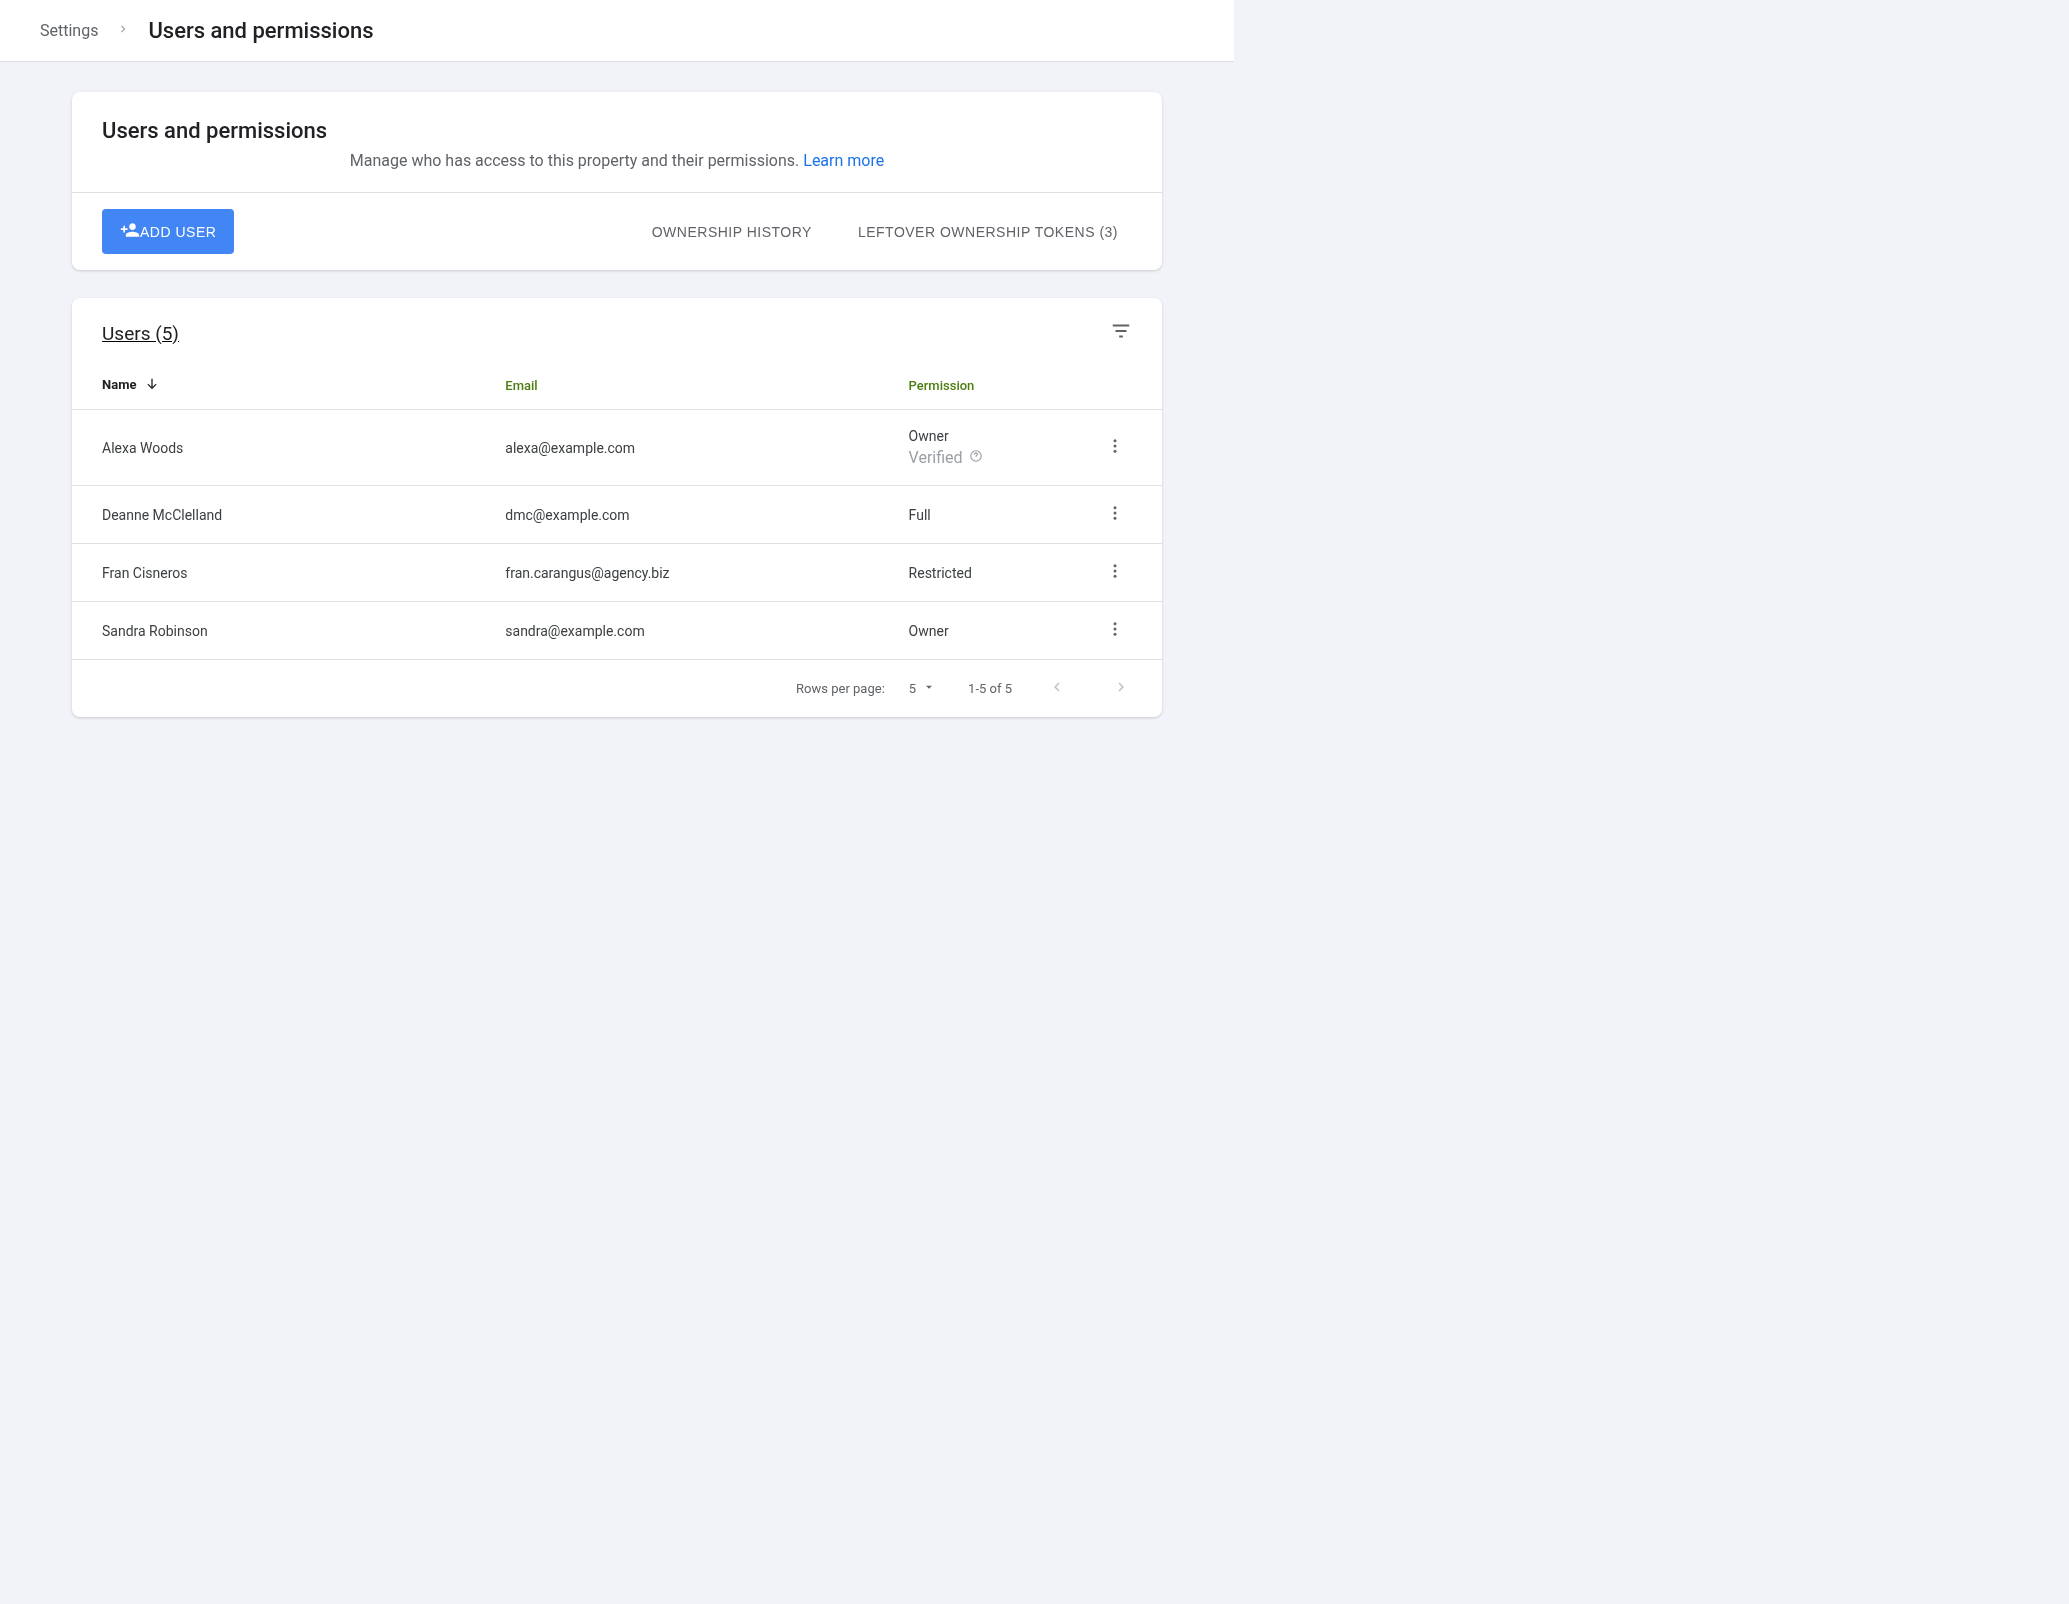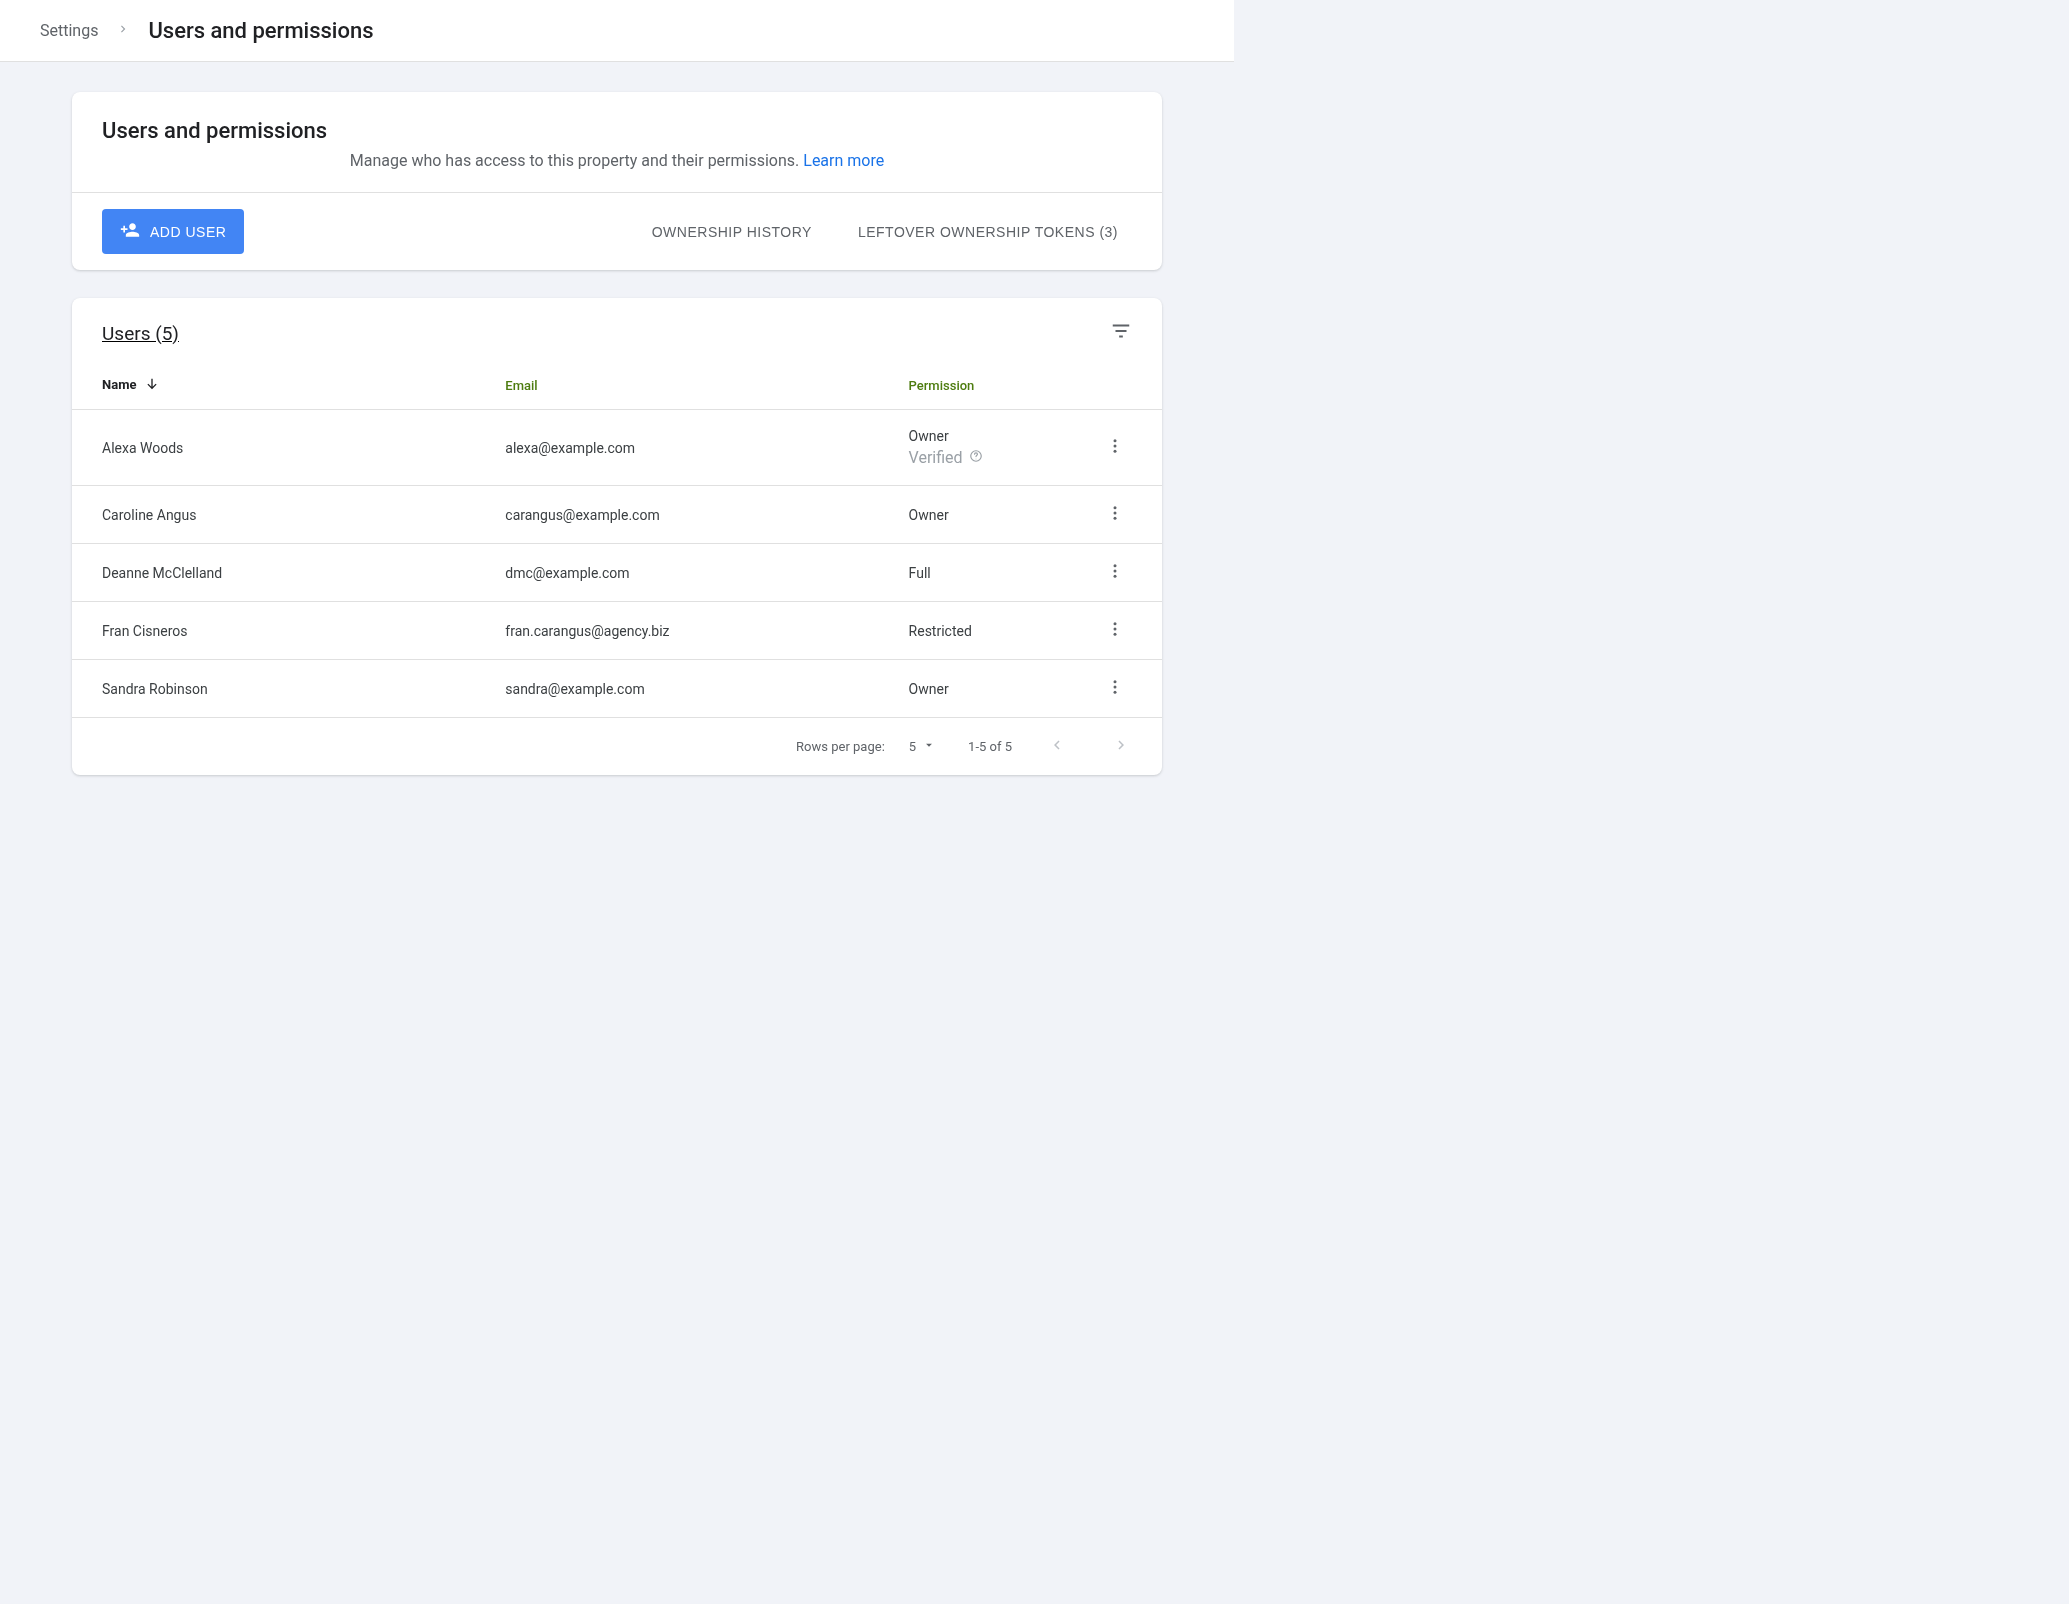--- a/index.html
+++ b/index.html
@@ -52,21 +52,21 @@
       background: #4285f4;
       color: #fff;
       border: none;
       border-radius: 4px;
       font-size: 14px;
       font-weight: 500;
       letter-spacing: 0.5px;
       padding: 11px 18px;
       display: flex;
       align-items: center;
-      gap: 10px;
+      gap: 0;
       cursor: pointer;
     }
     .add-user-btn svg { width: 20px; height: 20px; fill: #fff; }
     .spacer { flex: 1; }
     .flat-btn {
       background: transparent;
       border: none;
       color: #5f6368;
       font-size: 14px;
       font-weight: 500;
@@ -222,30 +222,20 @@
               </span>
             </div>
           </td>
           <td class="col-actions"><span class="more-icon"><svg viewBox="0 0 24 24">
                   <circle cx="12" cy="5" r="2"></circle>
                   <circle cx="12" cy="12" r="2"></circle>
                   <circle cx="12" cy="19" r="2"></circle>
                 </svg></span></td>
         </tr>
         <tr>
-          <td class="col-name">Caroline Angus</td>
-          <td class="col-email">carangus@example.com</td>
-          <td class="col-perm">Owner</td>
-          <td class="col-actions"><span class="more-icon"><svg viewBox="0 0 24 24">
-                  <circle cx="12" cy="5" r="2"></circle>
-                  <circle cx="12" cy="12" r="2"></circle>
-                  <circle cx="12" cy="19" r="2"></circle>
-                </svg></span></td>
-        </tr>
-        <tr>
           <td class="col-name">Deanne McClelland</td>
           <td class="col-email">dmc@example.com</td>
           <td class="col-perm">Full</td>
           <td class="col-actions"><span class="more-icon"><svg viewBox="0 0 24 24">
                   <circle cx="12" cy="5" r="2"></circle>
                   <circle cx="12" cy="12" r="2"></circle>
                   <circle cx="12" cy="19" r="2"></circle>
                 </svg></span></td>
         </tr>
         <tr>

